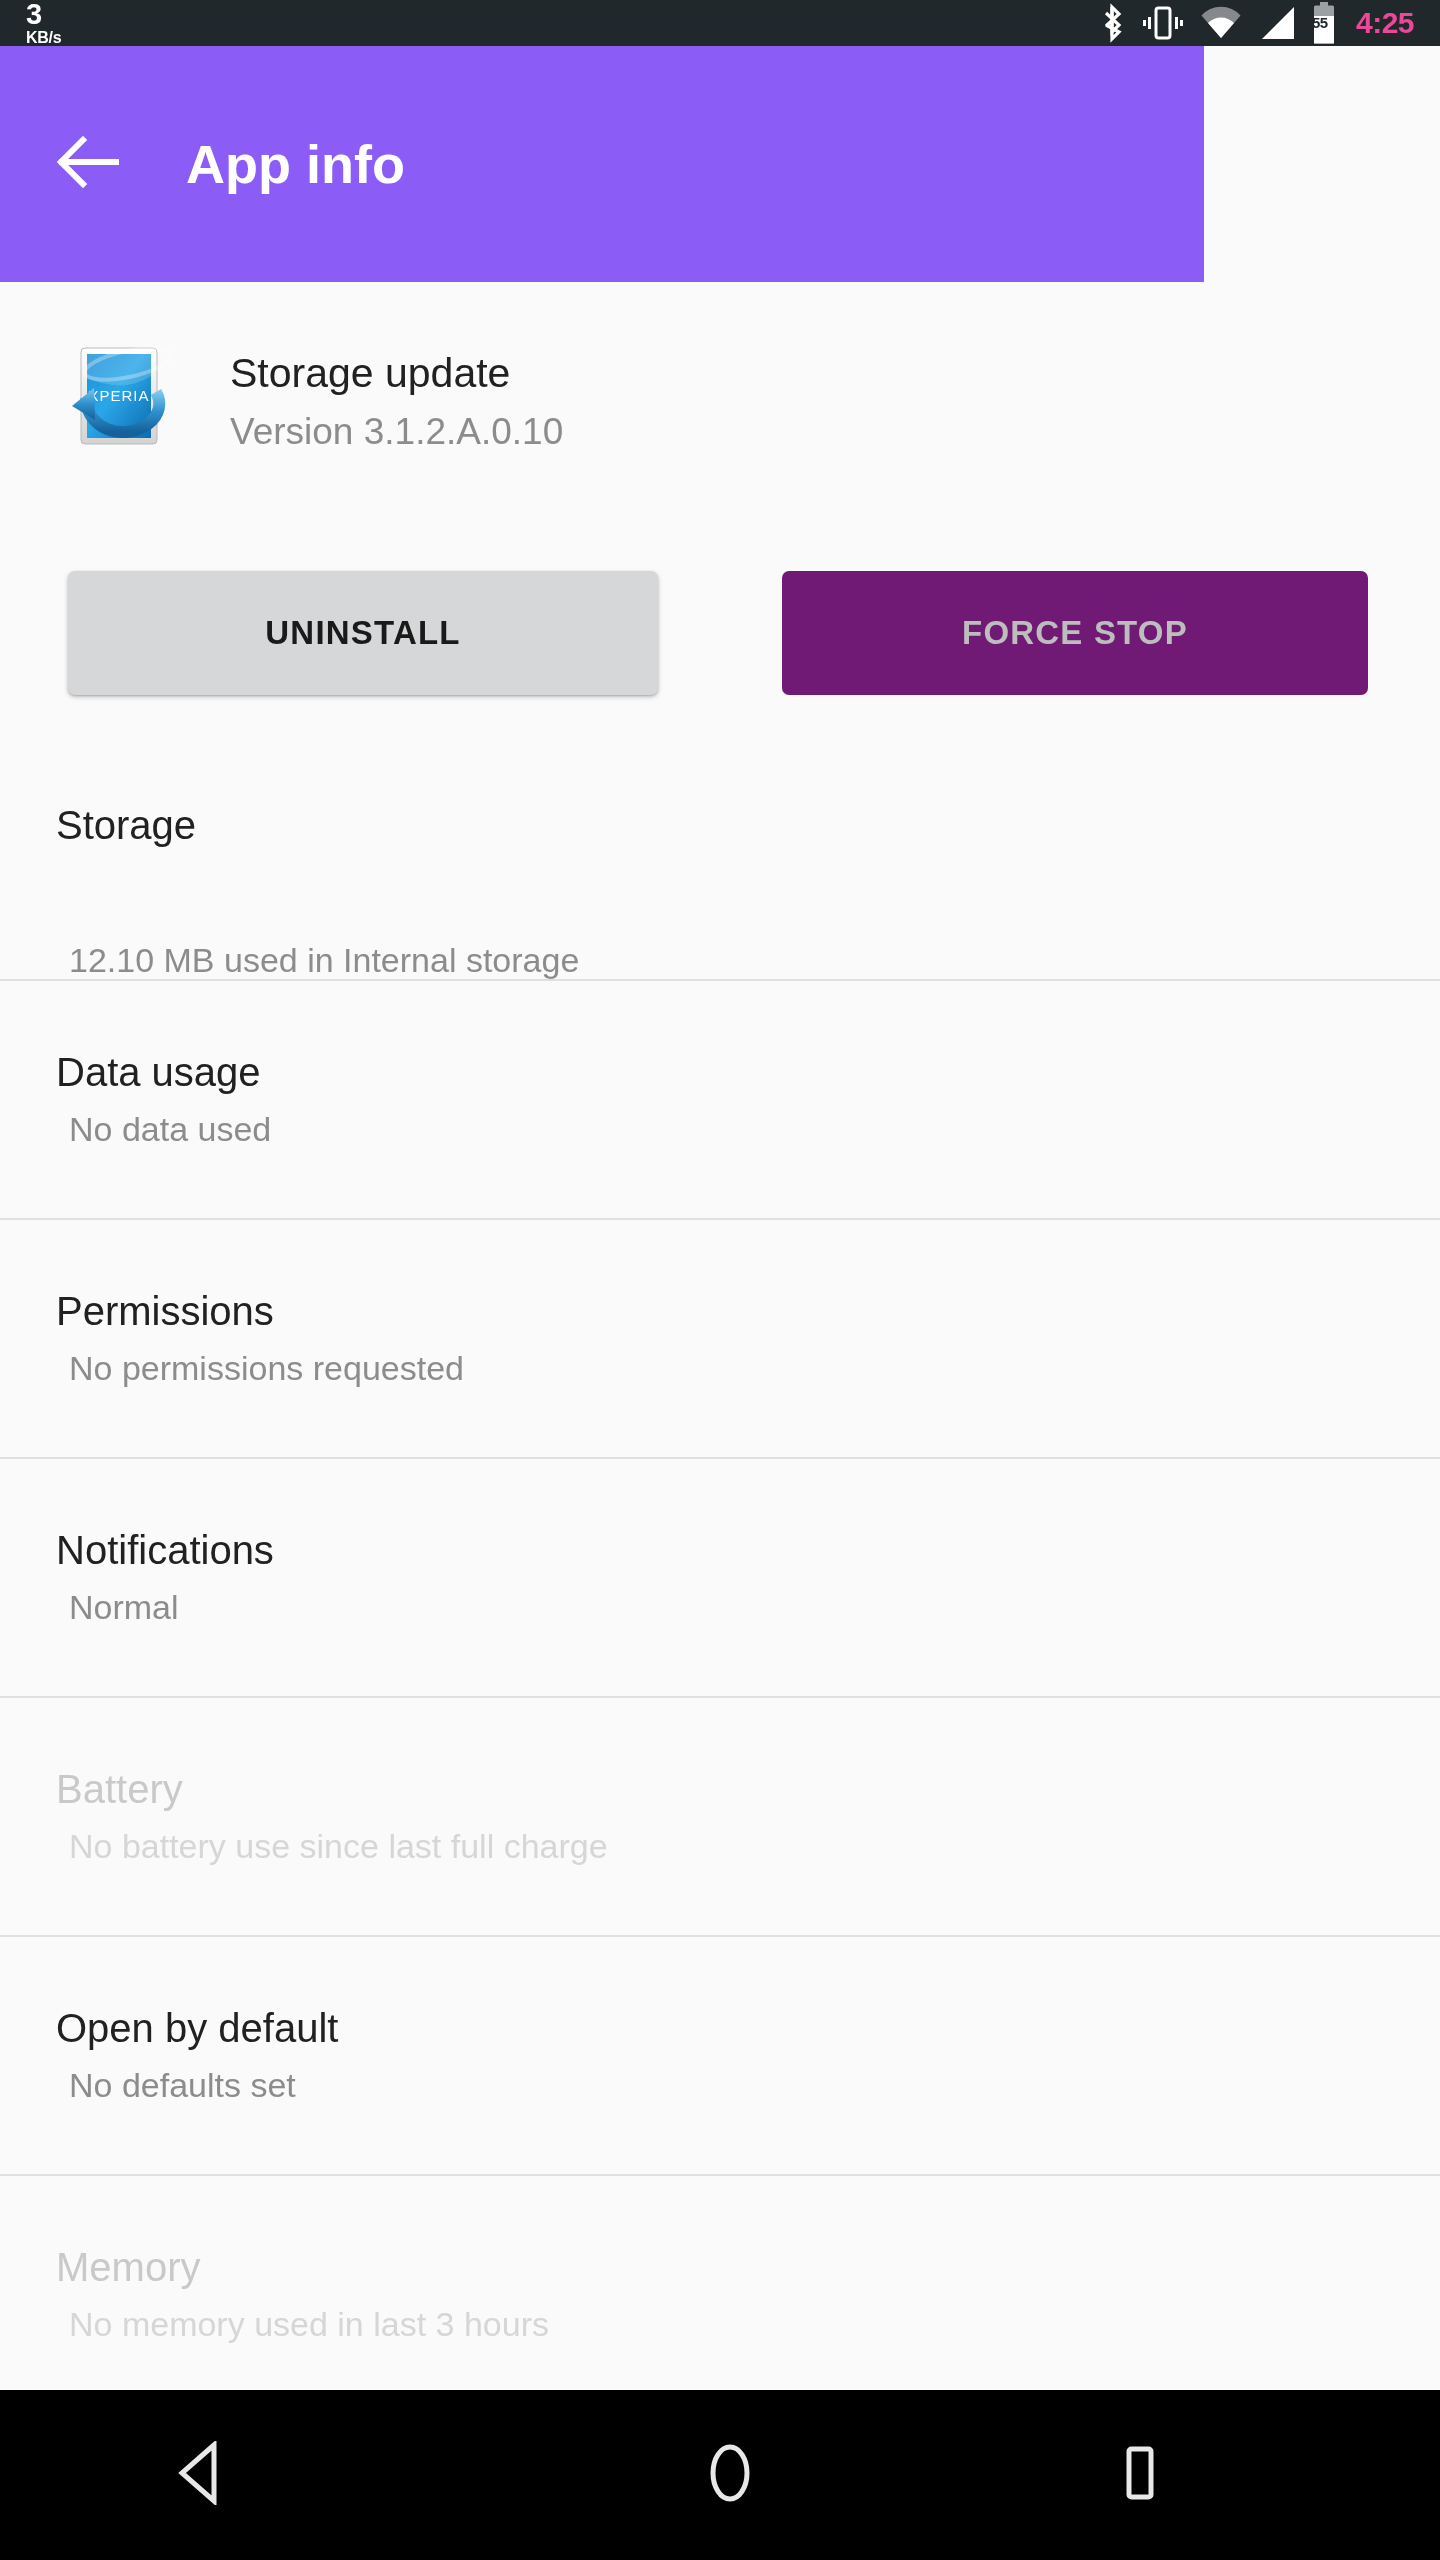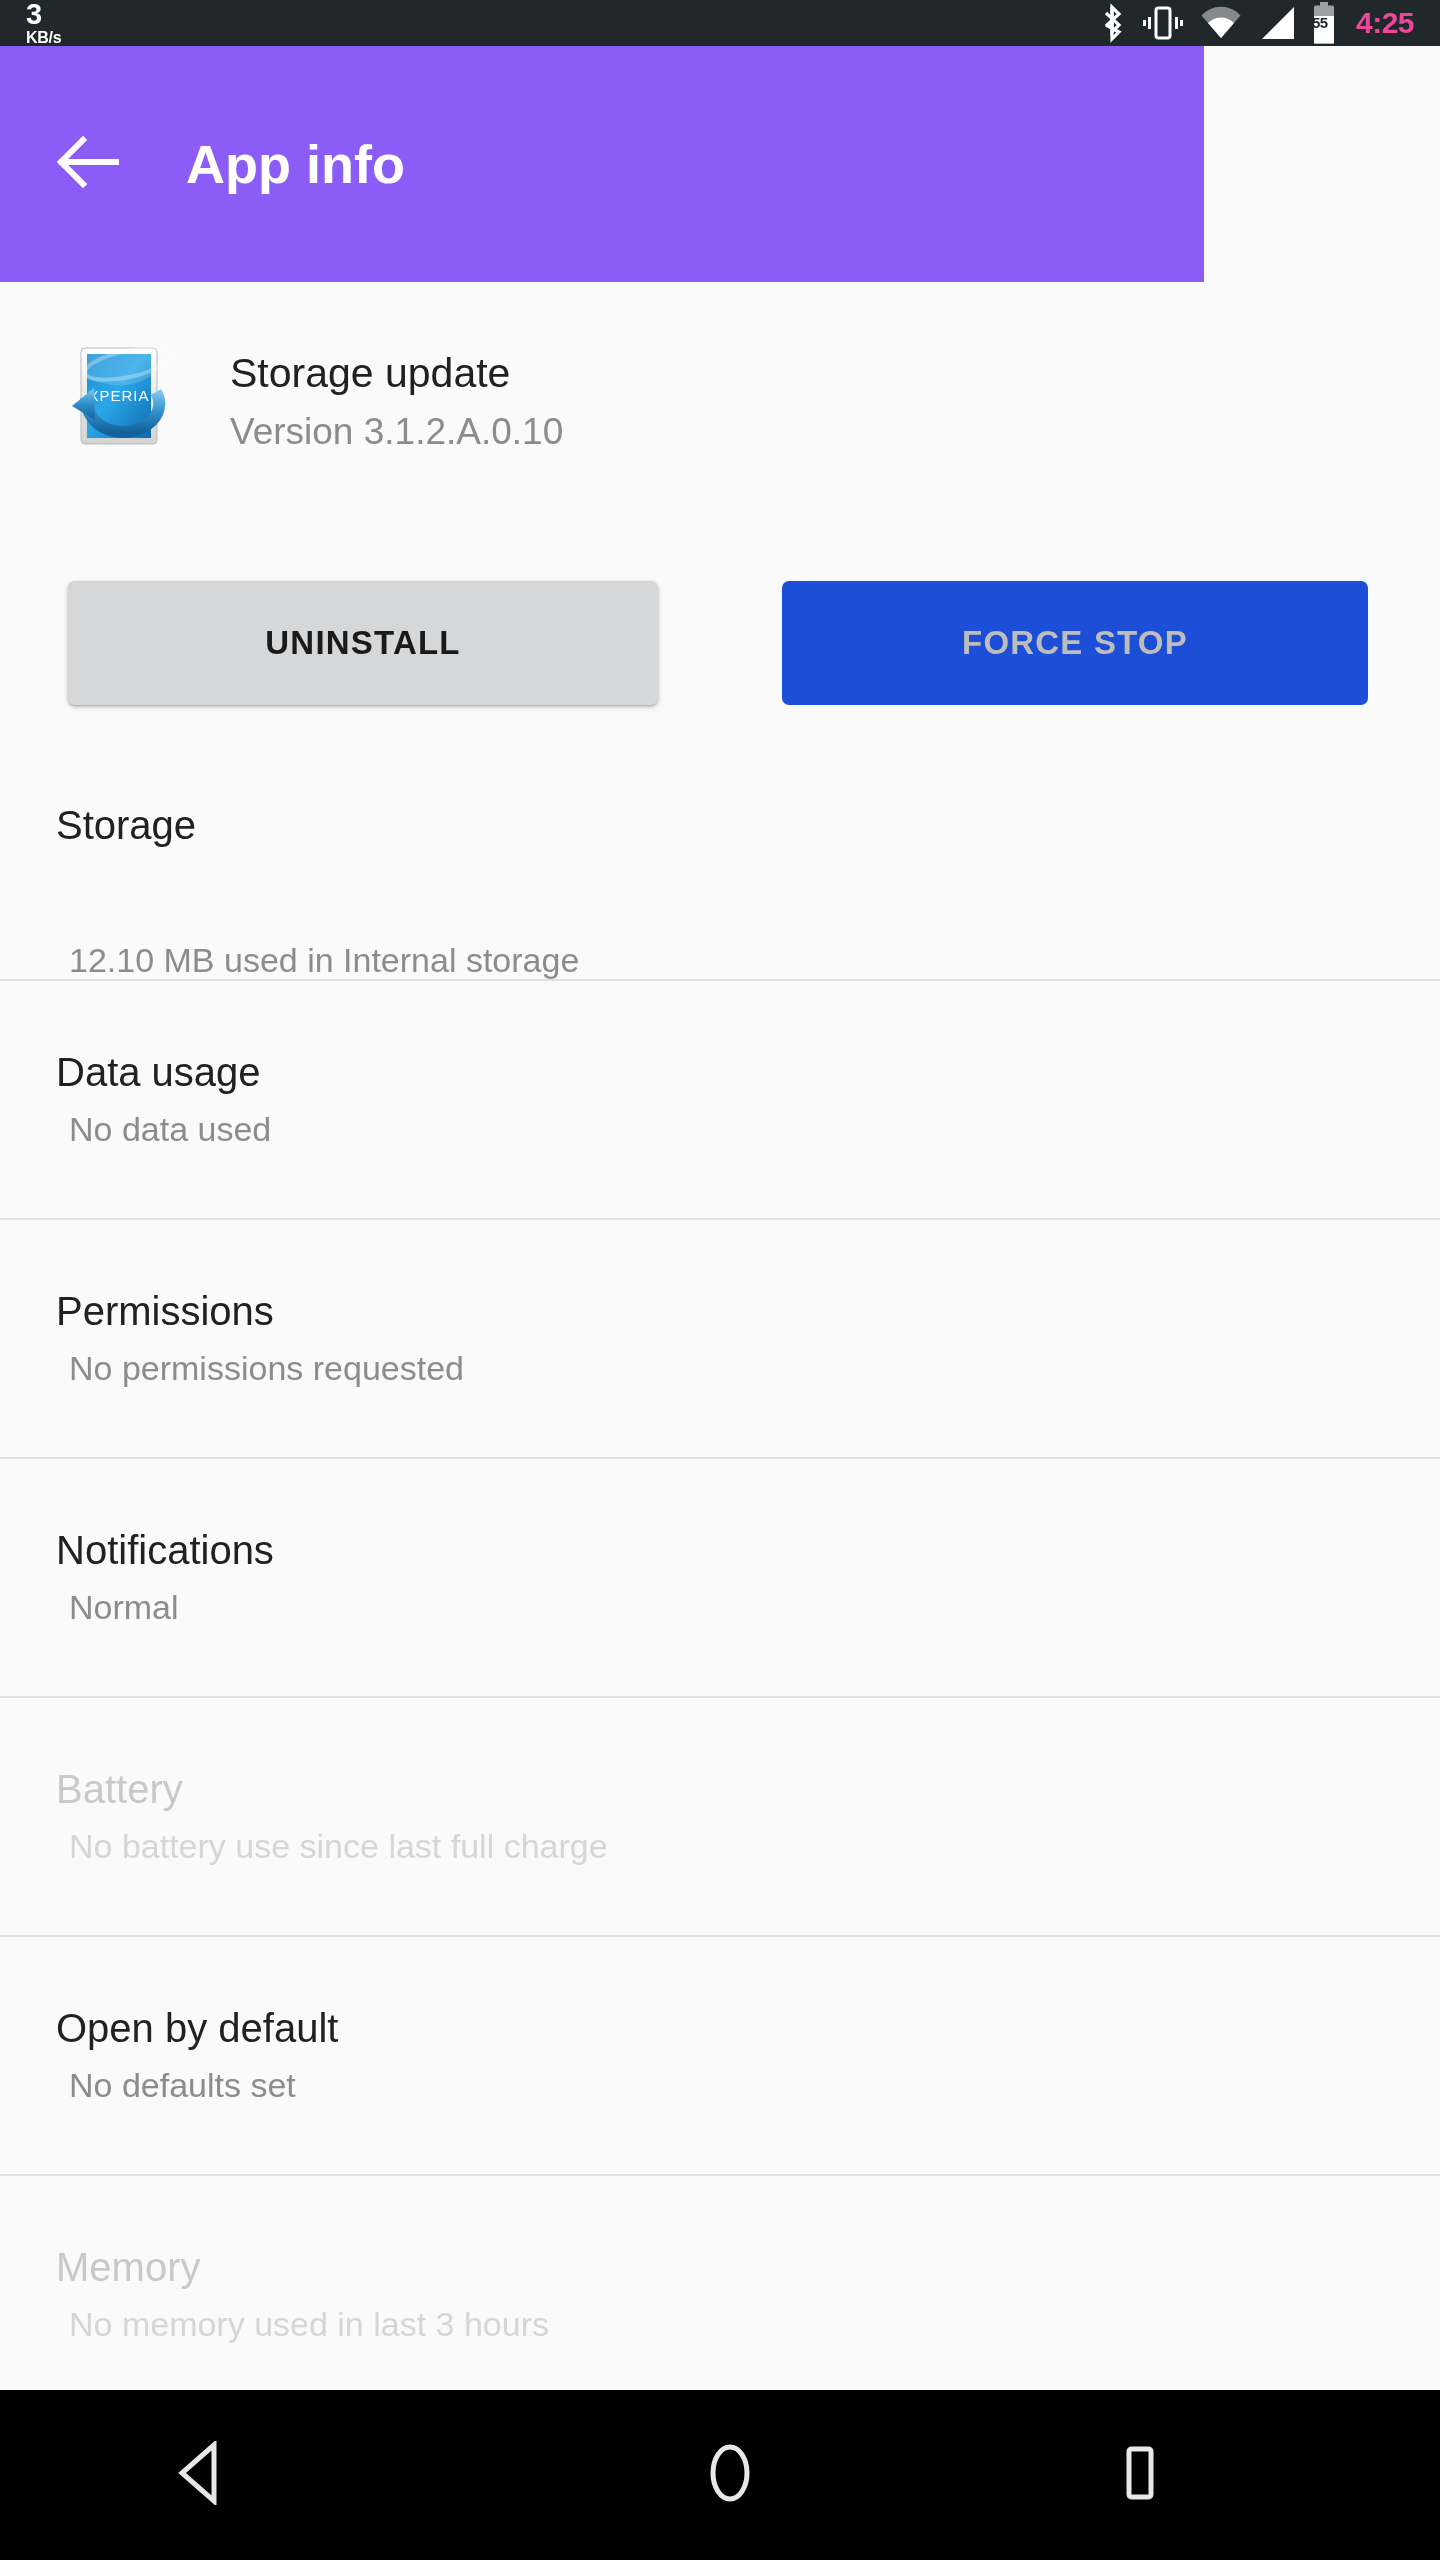--- a/index.html
+++ b/index.html
@@ -143,21 +143,21 @@
   }
 
   
   .btn-row {
     position: relative;
     height: 124px;
     margin-top: 118px;
   }
   .btn {
     position: absolute;
-    top: 10px;
+    top: 0;
     height: 124px;
     border: none;
     border-radius: 7px;
     font-family: inherit;
     font-size: 33px;
     font-weight: bold;
     letter-spacing: 1.2px;
     display: flex;
     align-items: center;
     justify-content: center;
@@ -167,21 +167,21 @@
     left: 68px;
     width: 590px;
     background: #d6d7d8;
     color: #1a1a1a;
     box-shadow: 0 2px 5px rgba(0,0,0,0.22), 0 1px 2px rgba(0,0,0,0.16);
     cursor: pointer;
   }
   .btn-forcestop {
     left: 782px;
     width: 586px;
-    background: #1d4ed8;
+    background: #701a75;
     color: #bdbdbd;
     cursor: default;
   }
 
   
   .list {
     margin-top: 104px;
   }
   .list-item {
     position: relative;

